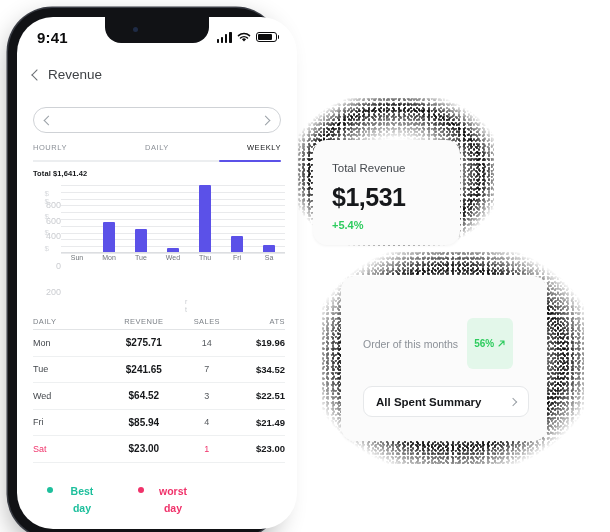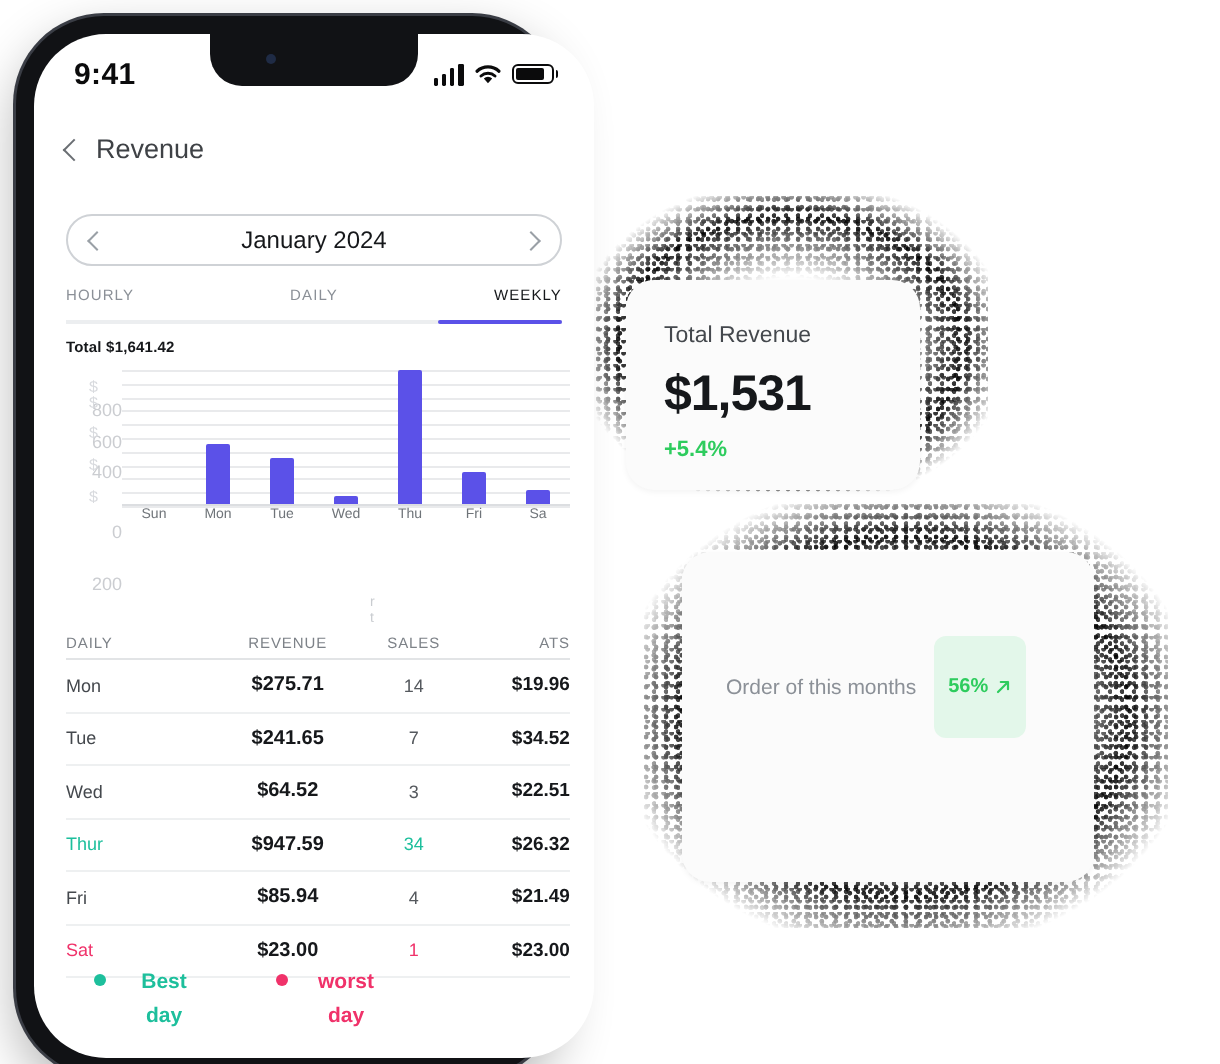--- a/index.html
+++ b/index.html
@@ -179,21 +179,20 @@
       </div>
     </div>
 
     <div id="navbar">
       <span class="chev"></span>
       <span id="nav-title">Revenue</span>
     </div>
 
     <div id="month-picker">
       <span class="chev-sm-l"></span>
-      <span id="month-label">January 2024</span>
       <span class="chev-sm-r"></span>
     </div>
 
     <div id="tabs">
       <span class="tab">HOURLY</span>
       <span class="tab">DAILY</span>
       <span class="tab active">WEEKLY</span>
     </div>
     <div id="tab-underline-track"></div>
     <div id="tab-underline"></div>
@@ -281,26 +280,20 @@
             <span class="c2">$241.65</span>
             <span class="c3">7</span>
             <span class="c4">$34.52</span>
           </div>
           <div class="trow body">
             <span class="c1">Wed</span>
             <span class="c2">$64.52</span>
             <span class="c3">3</span>
             <span class="c4">$22.51</span>
           </div>
-          <div class="trow body best">
-            <span class="c1">Thur</span>
-            <span class="c2">$947.59</span>
-            <span class="c3">34</span>
-            <span class="c4">$26.32</span>
-          </div>
           <div class="trow body">
             <span class="c1">Fri</span>
             <span class="c2">$85.94</span>
             <span class="c3">4</span>
             <span class="c4">$21.49</span>
           </div>
           <div class="trow body worst">
             <span class="c1">Sat</span>
             <span class="c2">$23.00</span>
             <span class="c3">1</span>
@@ -335,13 +328,17 @@
 <div class="card" id="card-spent">
   <div id="spent-row">
     <span id="spent-label">Order of this months</span>
     <span id="spent-badge">
       <span>56%</span>
       <svg width="9" height="9" viewBox="0 0 9 9">
         <path d="M2 7 L7 2 M3.4 2 H7 V5.6" stroke="#2ECC5E" stroke-width="1.1" fill="none" stroke-linecap="round" stroke-linejoin="round"></path>
       </svg>
     </span>
   </div>
+  <div id="spent-btn">
+    <span id="spent-btn-label">All Spent Summary</span>
+    <span class="chev-btn"></span>
+  </div>
 </div>
 
 </body></html>

